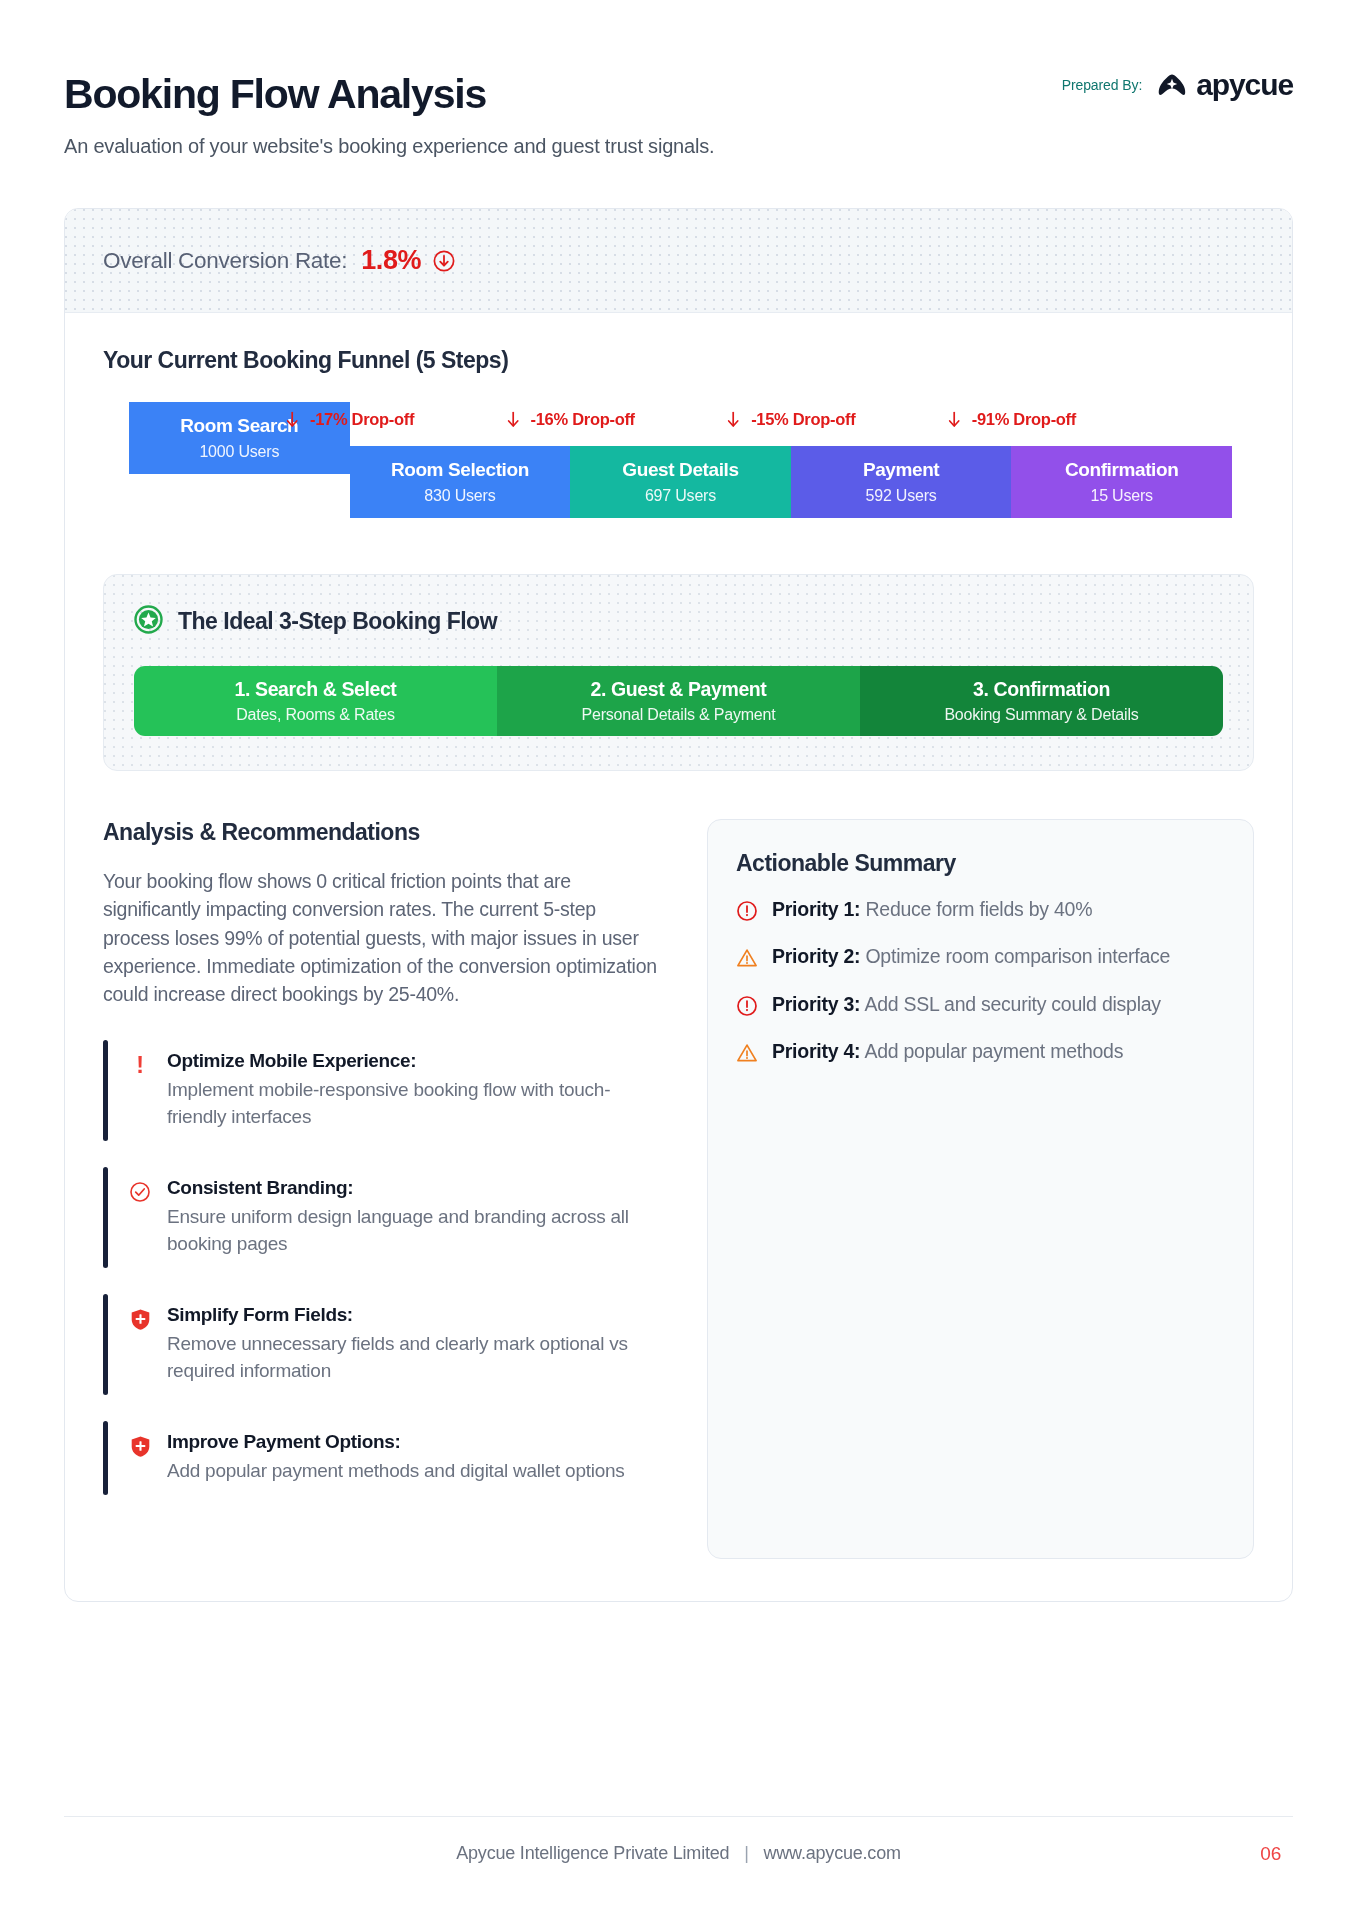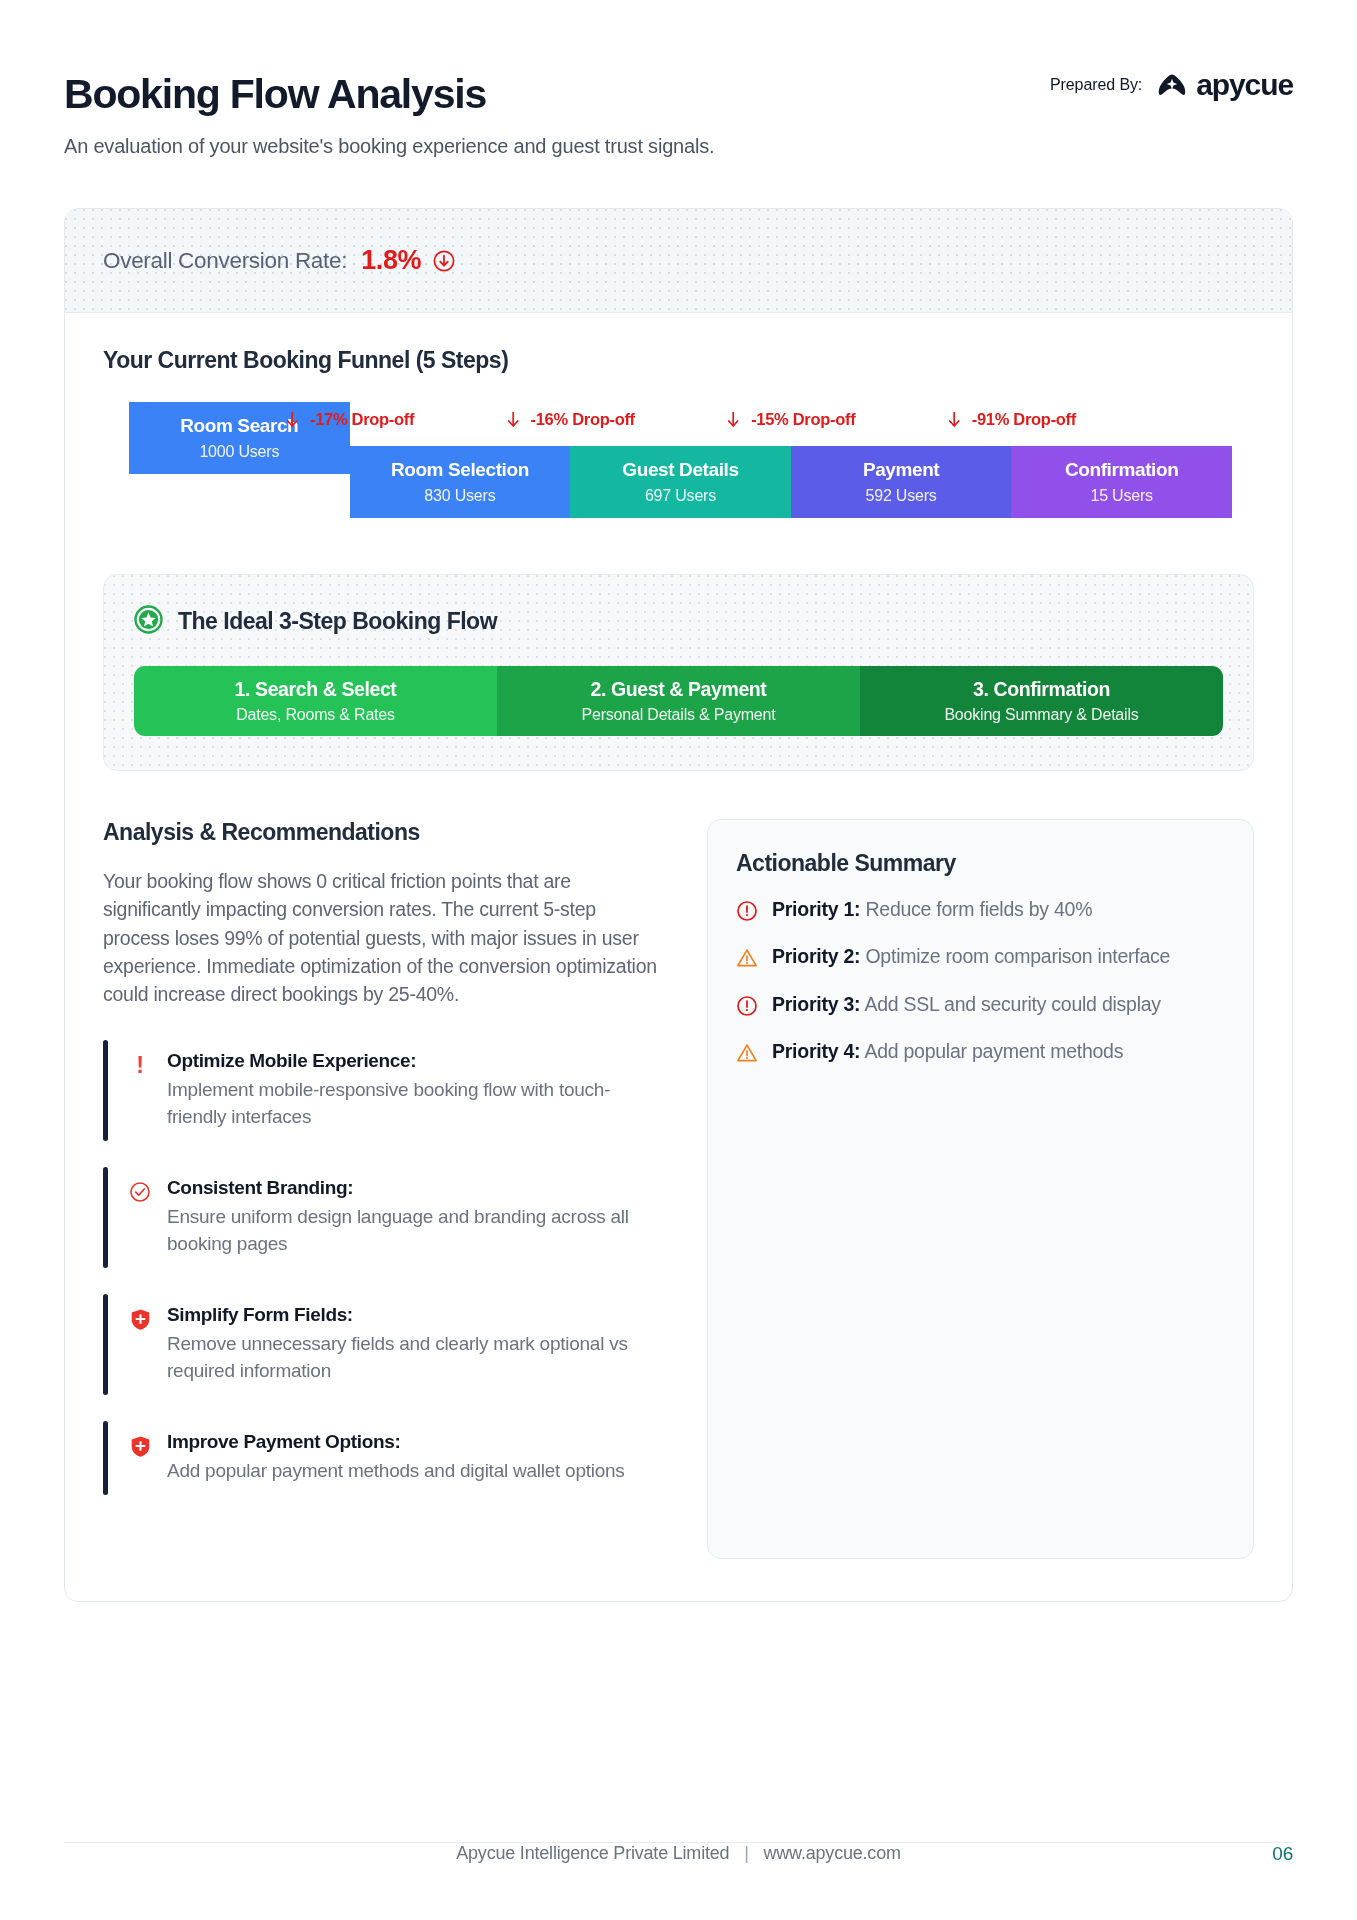--- a/index.html
+++ b/index.html
@@ -28,22 +28,22 @@
   }
   .prepared-row {
     position: absolute;
     top: 68px;
     right: 0;
     display: flex;
     align-items: center;
     gap: 13px;
   }
   .prepared-label {
-    font-size: 16px;
-    color: #0f172a;
+    font-size: 14px;
+    color: #0f766e;
     letter-spacing: -0.1px;
   }
   .brand {
     display: flex;
     align-items: center;
     gap: 7px;
   }
   .brand-mark { display: block; }
   .brand-name {
     font-size: 30px;
@@ -319,35 +319,36 @@
     font-weight: 700;
   }
 
   
   .footer {
     position: absolute;
     left: 64px;
     right: 64px;
     bottom: 56px;
     border-top: 1px solid #e7ebf0;
+    padding-top: 26px;
     display: flex;
     align-items: center;
     justify-content: center;
   }
   .footer-center {
     font-size: 18px;
     color: #6b7280;
     letter-spacing: -0.2px;
   }
   .footer-sep { margin: 0 10px; color: #9aa3b0; }
   .footer-page {
     position: absolute;
-    right: 0;
+    right: 12px;
     font-size: 19px;
-    color: #0f766e;
+    color: #ef4444;
     letter-spacing: -0.2px;
   }
 </style>
 </head>
 <body>
 
 <div class="page">
 
   <div class="header">
 

